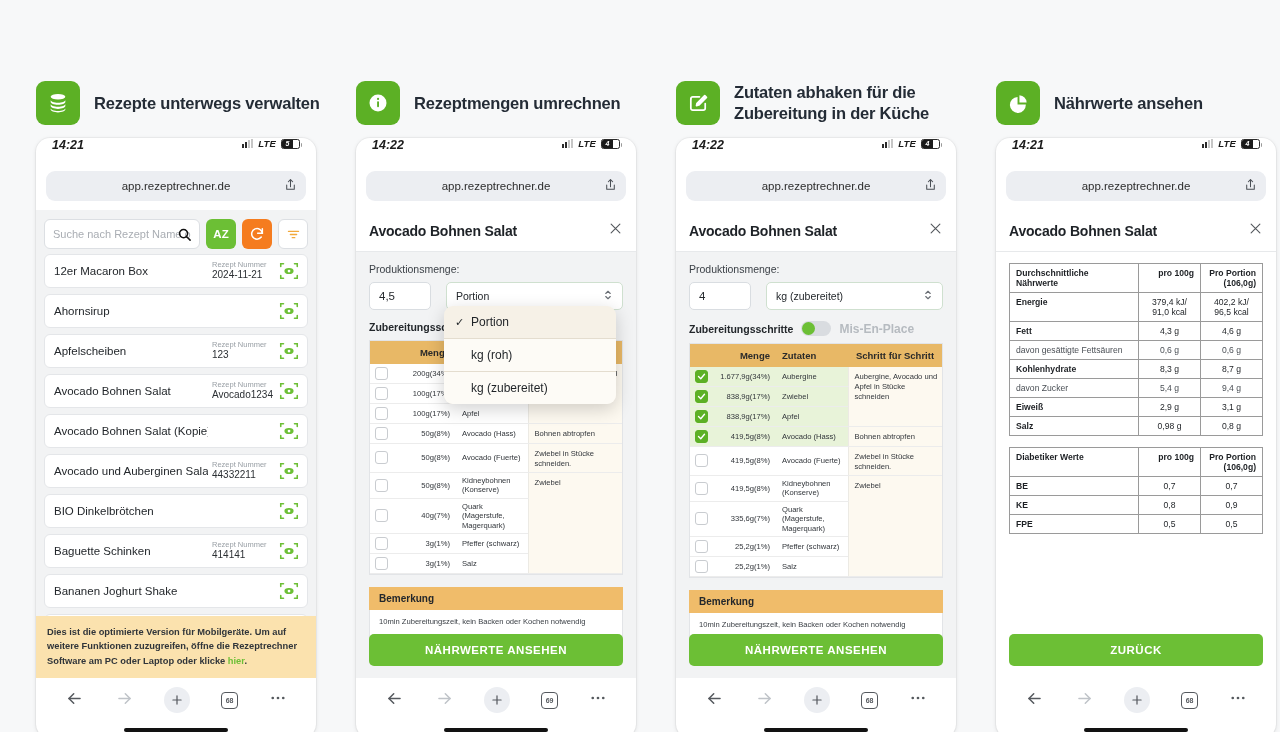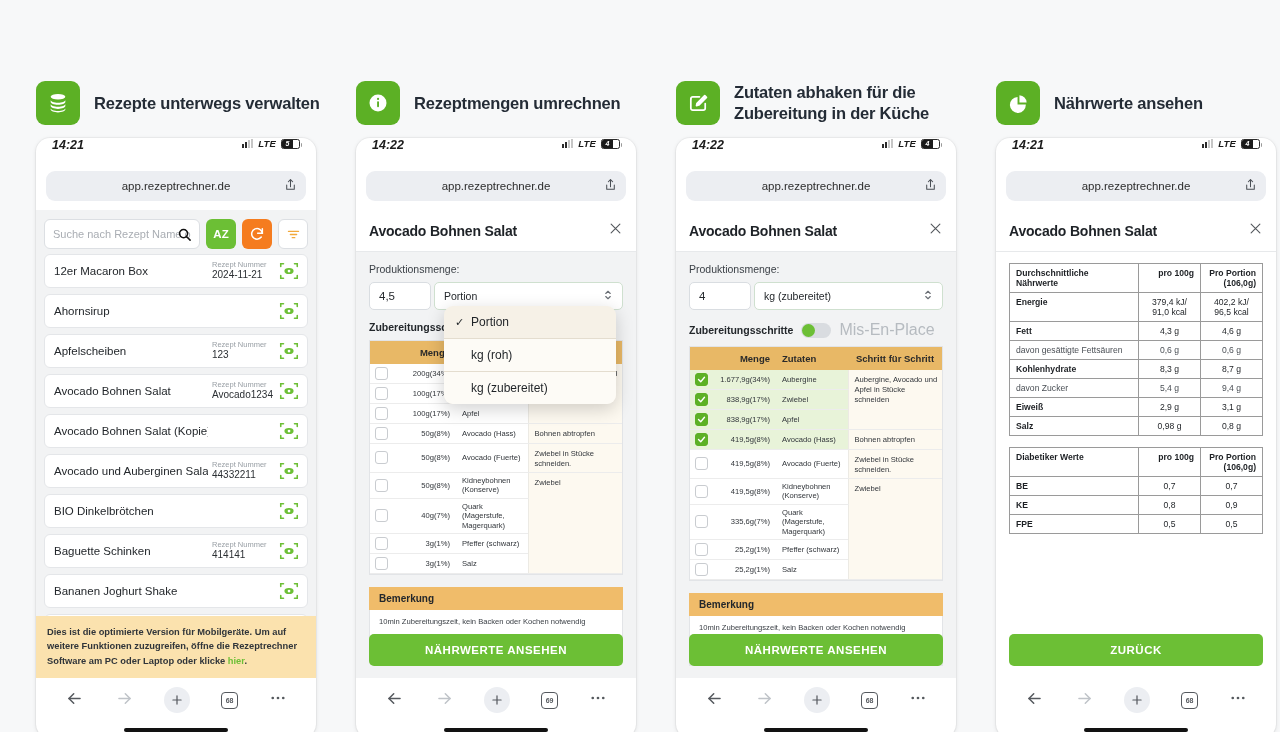--- a/index.html
+++ b/index.html
@@ -84,35 +84,35 @@
   }
   .notice a { color: #6cbf35; text-decoration: none; }
 
   
   .modal-head {
     background: #fff; height: 42px; display: flex; align-items: center; justify-content: space-between;
     padding: 0 13px; border-bottom: 1px solid #e7e9eb;
   }
   .modal-title { font-size: 14px; font-weight: 700; color: #1e2227; letter-spacing: -.2px; }
   .sec-label { font-size: 10.5px; color: #3c4147; padding: 11px 13px 7px; }
-  .inputs-row { display: flex; gap: 3px; padding: 0 13px 11px; }
+  .inputs-row { display: flex; gap: 15px; padding: 0 13px 11px; }
   .num-input {
     width: 62px; height: 28px; background: #fff; border: 1px solid #d9dde1; border-radius: 5px;
     display: flex; align-items: center; padding-left: 9px; font-size: 11.5px; color: #24282c;
   }
   .sel-input {
     flex: 1; height: 28px; background: #fff; border: 1px solid #cfe0cf; border-radius: 5px;
     display: flex; align-items: center; padding: 0 9px; font-size: 10.5px; color: #24282c;
     justify-content: space-between;
   }
   .steps-row { display: flex; align-items: center; gap: 8px; padding: 0 13px 7px; }
   .steps-label { font-size: 10.5px; font-weight: 700; color: #23272b; }
   .toggle { width: 30px; height: 15px; background: #d9dce0; border-radius: 9px; position: relative; }
   .toggle b { position: absolute; left: 1px; top: 1px; width: 13px; height: 13px; border-radius: 50%; background: #6cbf35; }
-  .mep { font-size: 16px; color: #b6bbc0; }
+  .mep { font-size: 12px; color: #b6bbc0; font-weight: bold; }
 
   .tbl-wrap { margin: 0 13px; border: 1px solid #e2e4e7; background: #fff; }
   table.ing { width: 100%; border-collapse: collapse; table-layout: fixed; }
   table.ing th {
     background: #e8b866; color: #2a2a2a; font-size: 9.5px; font-weight: 700; padding: 6px 4px; text-align: center;
   }
   table.ing th.c-chk { width: 22px; }
   table.ing th.c-menge { width: 64px; text-align: right; padding-right: 6px; }
   table.ing th.c-zut { width: 72px; text-align: left; padding-left: 6px; }
   table.ing td { font-size: 7.6px; color: #31353a; padding: 3px 4px; border-bottom: 1px solid #ececec; vertical-align: middle; }

